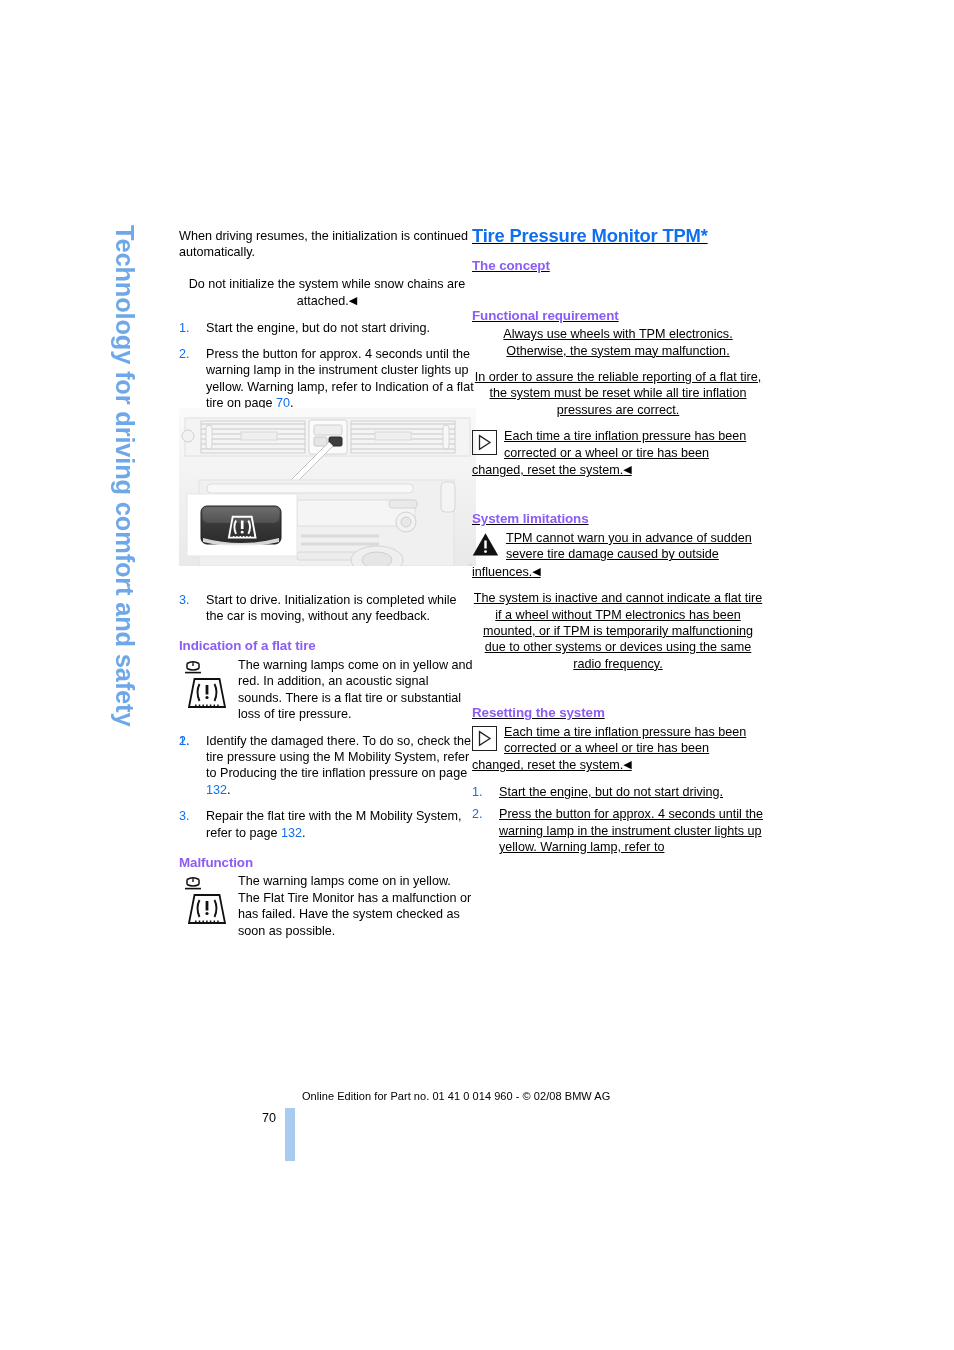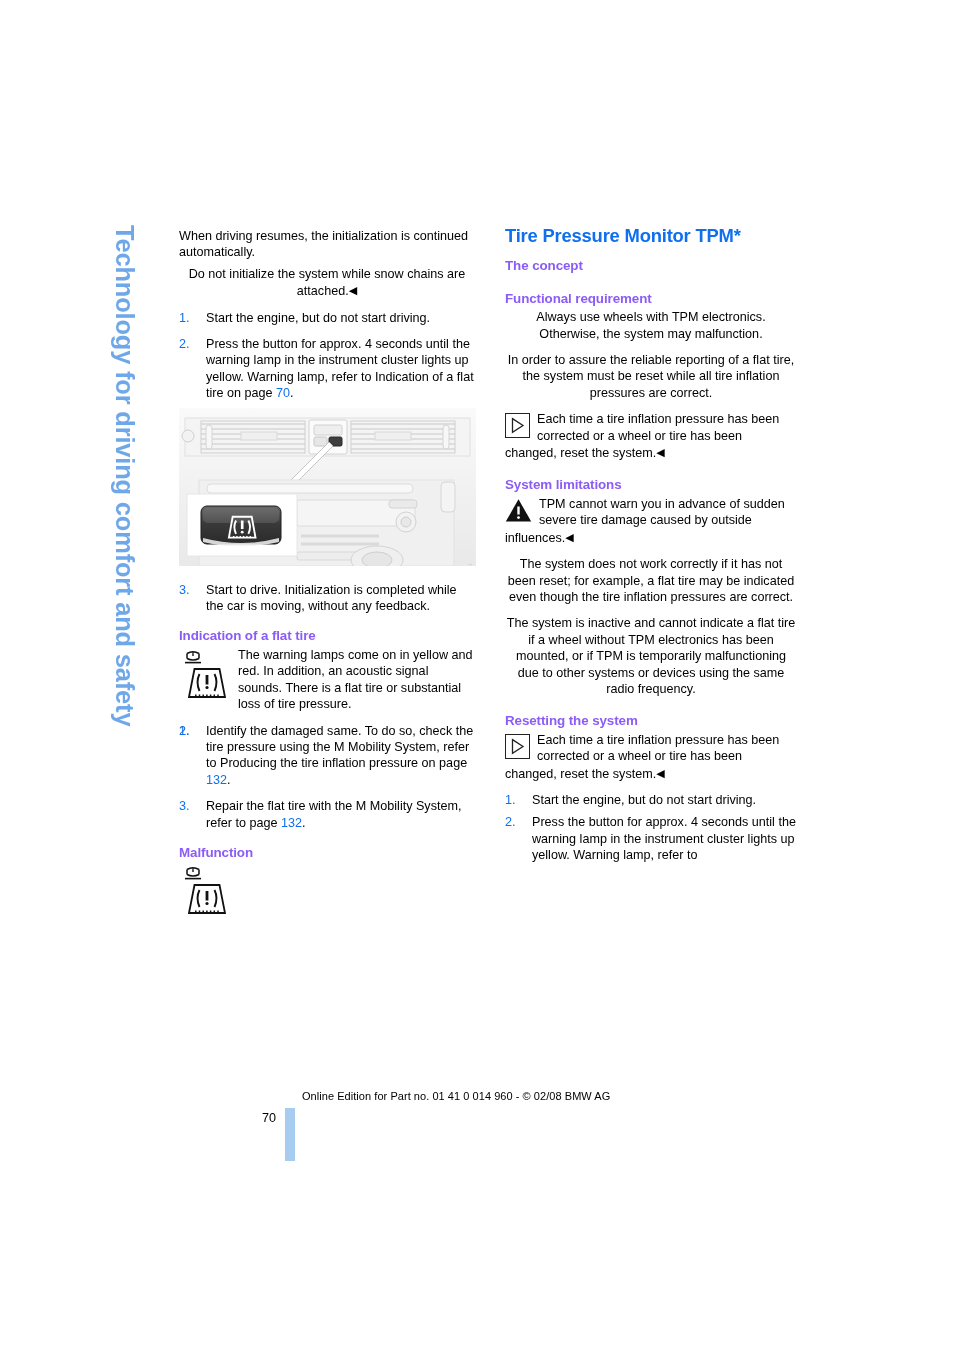--- a/index.html
+++ b/index.html
@@ -39,42 +39,42 @@
   }
 
   
   .col {
     position: absolute;
     top: 228px;
     font-size: 12.6px;
     line-height: 16.4px;
   }
   .col-left  { left: 179px; width: 296px; }
-  .col-right { left: 505px; width: 292px; }
+  .col-right { left: 472px; width: 292px; text-decoration: underline; }
 
   p { margin: 0; }
 
   .para { margin-bottom: 10px; text-align: center; }
-  .para-tight { margin-bottom: 5px; }
+  .para-tight { margin-bottom: 15px; }
 
   h1.title {
     font-size: 18.4px;
     font-weight: bold;
     color: #0f6fef;
     margin: 0 0 14px 0;
     letter-spacing: -0.2px;
   }
   h2.sub {
     font-size: 13.4px;
     font-weight: bold;
     color: #8b5cf6;
     margin: 0 0 2px 0;
     letter-spacing: -0.1px;
   }
-  h2.sub.spaced { margin-top: 16px; }
+  h2.sub.spaced { margin-top: 33px; }
 
   .blue { color: #0f6fef; }
 
   
   ol.steps {
     margin: 0;
     padding: 0;
     list-style: none;
   }
   ol.steps li {
@@ -246,21 +246,21 @@
       </span>
       <span class="note-text">The warning lamps come on in yellow and red. In addition, an acoustic signal sounds. There is a flat tire or substantial loss of tire pressure.</span>
     </div>
 
     <ol class="steps">
       <li>
         <span class="num">1.</span>
       </li>
       <li>
         <span class="num">2.</span>
-        <span>Identify the damaged same. To do so, check the tire pressure using the M Mobility System, refer to Producing the tire inflation pressure on page </span><span class="blue">132</span><span>.</span>
+        <span>Identify the damaged there. To do so, check the tire pressure using the M Mobility System, refer to Producing the tire inflation pressure on page </span><span class="blue">132</span><span>.</span>
       </li>
       <li style="margin-bottom:14px">
         <span class="num">3.</span>
         <span>Repair the flat tire with the M Mobility System, refer to page </span><span class="blue">132</span><span>.</span>
       </li>
     </ol>
 
     <h2 class="sub">Malfunction</h2>
 
     <div class="note">
@@ -281,20 +281,21 @@
             <path d="M20.5 25 Q16.5 33 20.5 42"></path>
             <path d="M35.5 25 Q39.5 33 35.5 42"></path>
           </g>
           <circle cx="28" cy="38.5" r="1.6" fill="#111"></circle>
           <rect x="26.6" y="26" width="2.8" height="9.5" fill="#111"></rect>
           <g stroke="#111" stroke-width="1.5">
             <path d="M16.8 45.5 L16.8 47.6 M20.5 45.5 L20.5 47.6 M24.2 45.5 L24.2 47.6 M27.9 45.5 L27.9 47.6 M31.6 45.5 L31.6 47.6 M35.3 45.5 L35.3 47.6 M39 45.5 L39 47.6"></path>
           </g>
         </svg>
       </span>
+      <span class="note-text">The warning lamps come on in yellow. The Flat Tire Monitor has a malfunction or has failed. Have the system checked as soon as possible.</span>
     </div>
 
   </div>
 
   <div class="figure">
     <svg width="297" height="158" viewBox="0 0 297 158" xmlns="http://www.w3.org/2000/svg">
       <defs>
         <linearGradient id="dash" x1="0" y1="0" x2="0" y2="1">
           <stop offset="0" stop-color="#fafafa"></stop>
           <stop offset="1" stop-color="#e9e9e9"></stop>
@@ -395,21 +396,20 @@
       <span class="note-icon">
         <svg class="icon-warn" viewBox="0 0 27 25" xmlns="http://www.w3.org/2000/svg">
           <path d="M13.5 1.2 L26.2 23.6 L0.8 23.6 Z" fill="#111111"></path>
           <rect x="12.3" y="8.5" width="2.4" height="8" fill="#ffffff"></rect>
           <circle cx="13.5" cy="19.6" r="1.4" fill="#ffffff"></circle>
         </svg>
       </span>
       <span class="note-text">TPM cannot warn you in advance of sudden severe tire damage caused by outside influences.</span><span class="arrow-end">◀</span>
     </div>
 
-    <p class="para">The system does not work correctly if it has not been reset; for example, a flat tire may be indicated even though the tire inflation pressures are correct.</p>
     <p class="para">The system is inactive and cannot indicate a flat tire if a wheel without TPM electronics has been mounted, or if TPM is temporarily malfunctioning due to other systems or devices using the same radio frequency.</p>
 
     <h2 class="sub spaced">Resetting the system</h2>
 
     <div class="note">
       <span class="note-icon">
         <span class="icon-box">
           <svg width="23" height="23" viewBox="0 0 23 23" xmlns="http://www.w3.org/2000/svg">
             <path d="M6.5 4.6 L17 11.5 L6.5 18.4 Z" fill="none" stroke="#222" stroke-width="1.3"></path>
           </svg>

